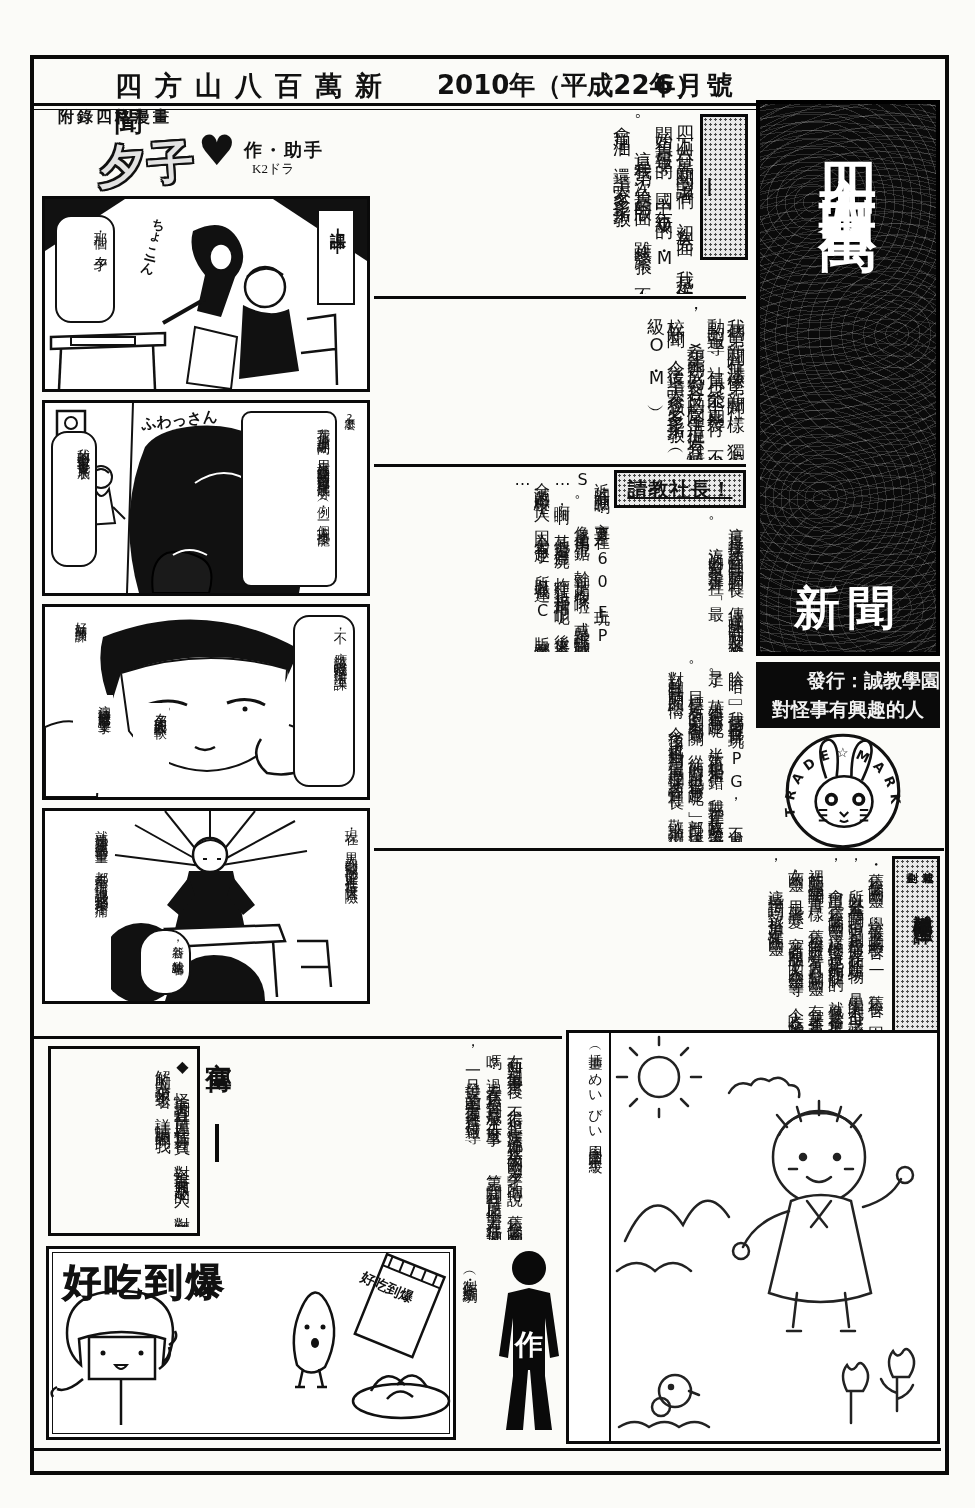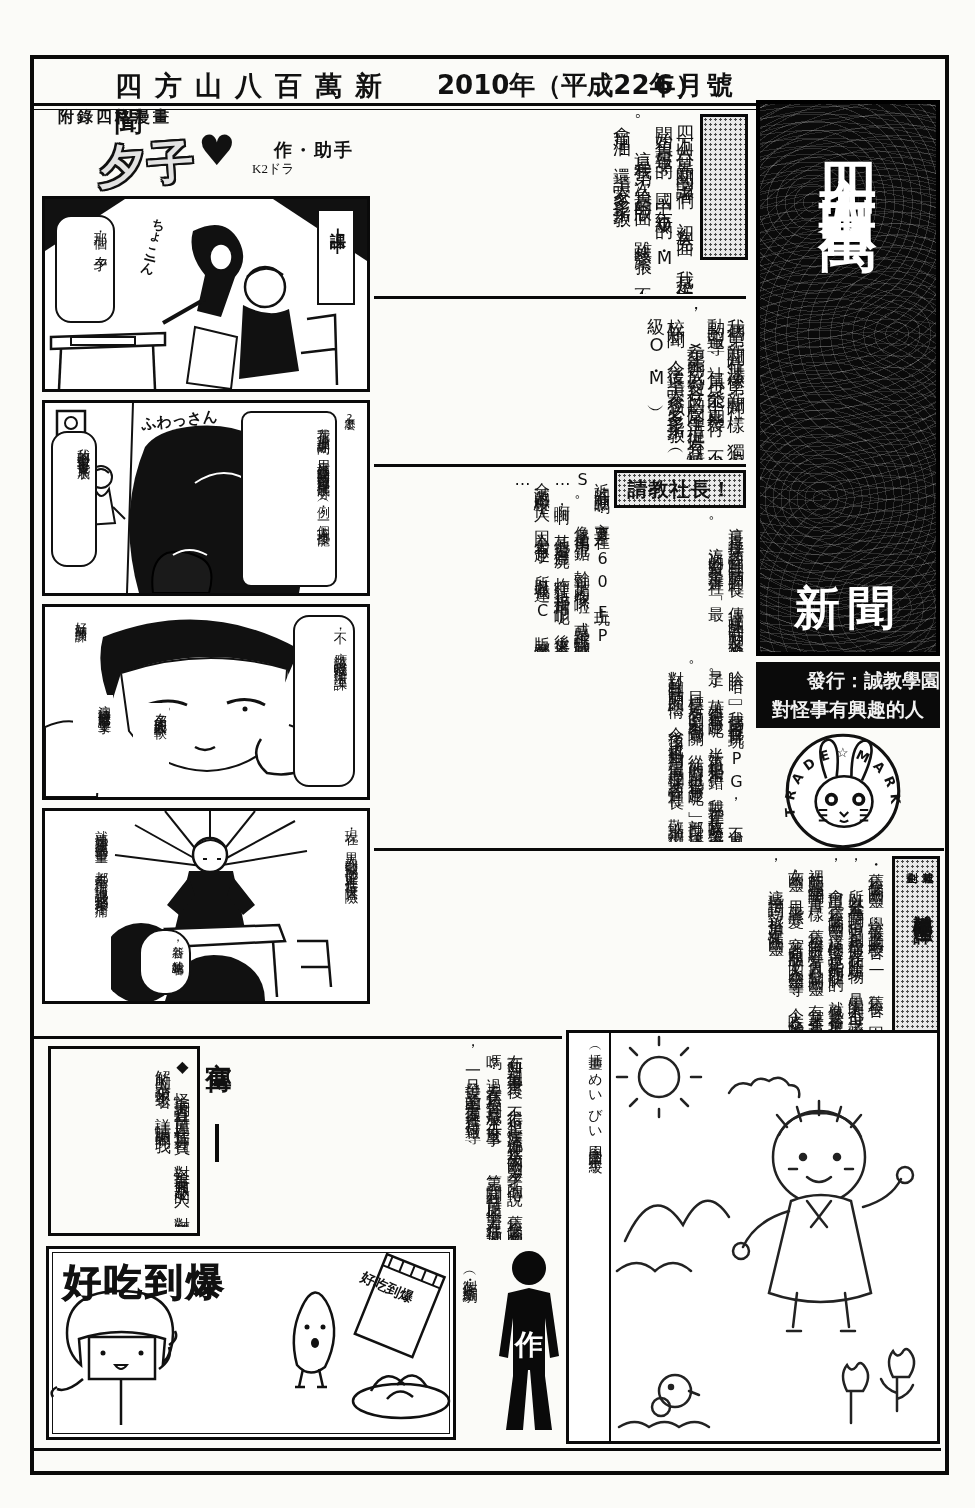--- a/index.html
+++ b/index.html
@@ -3,21 +3,21 @@
 <meta charset="utf-8">
 <style>
   html,body{margin:0;padding:0;background:#cfcfcf;}
   .page{position:relative;width:975px;height:1508px;background:#fbfbf8;margin:0 auto;
         font-family:"DejaVu Sans","Liberation Sans",sans-serif;color:#111;overflow:hidden;}
   .abs{position:absolute;}
   .frame{position:absolute;left:30px;top:55px;width:911px;height:1412px;border:4px solid #0a0a0a;}
   .rule{position:absolute;background:#0a0a0a;}
   .vt{writing-mode:vertical-rl;text-orientation:upright;overflow:hidden;line-break:anywhere;}
   .art{font-size:16px;line-height:20px;letter-spacing:4px;}
-  .dotted{background-color:#e9e9e9;background-image:radial-gradient(#4a4a4a 1px,transparent 1.35px);background-size:5px 5px;border:3px solid #0a0a0a;box-sizing:border-box;}
+  .dotted{background-color:#e9e9e9;background-image:radial-gradient(#4a4a4a 1px,transparent 1.35px);background-size:5px 5px;border:3px solid #0a0a0a;box-sizing:border-box;text-decoration:underline;}
   .panel{position:absolute;left:42px;width:328px;height:196px;border:3px solid #0a0a0a;background:#fff;box-sizing:border-box;}
   .bubble{position:absolute;background:#fff;border:2px solid #111;border-radius:16px;padding:5px 3px;box-sizing:border-box;}
   .sfx{font-weight:bold;}
   svg{display:block;}
   .wh{color:#fff;}
 </style>
 </head>
 <body>
 
 <div class="page">
@@ -26,21 +26,21 @@
   <div class="abs" style="left:115px;top:68px;width:300px;font-size:27px;font-weight:bold;letter-spacing:13px;">四方山八百萬新聞</div>
   <div class="abs" style="left:437px;top:68px;font-size:26px;font-weight:bold;">2010年（平成22年）</div>
   <div class="abs" style="left:655px;top:68px;font-size:26px;font-weight:bold;letter-spacing:4px;">6月號</div>
   <div class="rule" style="left:34px;top:103px;width:903px;height:3px;"></div>
   <div class="rule" style="left:34px;top:109px;width:903px;height:1px;"></div>
 
   <div class="abs" style="left:58px;top:107px;font-size:16px;font-weight:bold;letter-spacing:3px;">附錄四格漫畫</div>
   <div class="abs" style="left:98px;top:134px;font-size:46px;font-weight:900;color:#e2e2e2;transform:rotate(-4deg);
        text-shadow:-2px 0 #111,2px 0 #111,0 -2px #111,0 2px #111,-2px -2px #111,2px 2px #111,-2px 2px #111,2px -2px #111;letter-spacing:4px;">夕子</div>
   <div class="abs" style="left:198px;top:126px;font-size:42px;">♥</div>
-  <div class="abs" style="left:244px;top:138px;font-size:18px;font-weight:bold;letter-spacing:2px;margin-left:30px;">作・助手</div>
+  <div class="abs" style="left:244px;top:138px;font-size:18px;font-weight:bold;letter-spacing:2px;">作・助手</div>
   <div class="abs" style="left:252px;top:160px;font-size:13px;font-family:Liberation Serif, serif;">K2ドラ</div>
 
   <div class="panel" style="top:196px;">
     <svg viewBox="0 0 322 190" width="322" height="190">
       <polygon points="0,0 80,0 0,52" fill="#111"></polygon>
       <polygon points="322,0 322,62 228,0" fill="#111"></polygon>
       <path d="M6,138 L120,134 L120,146 L6,150 Z" fill="#fff" stroke="#111" stroke-width="2.5"></path>
       <rect x="26" y="138" width="64" height="8" fill="#fff" stroke="#111" stroke-width="2"></rect>
       <line x1="16" y1="150" x2="14" y2="190" stroke="#111" stroke-width="2.5"></line>
       <line x1="108" y1="146" x2="110" y2="190" stroke="#111" stroke-width="2.5"></line>

